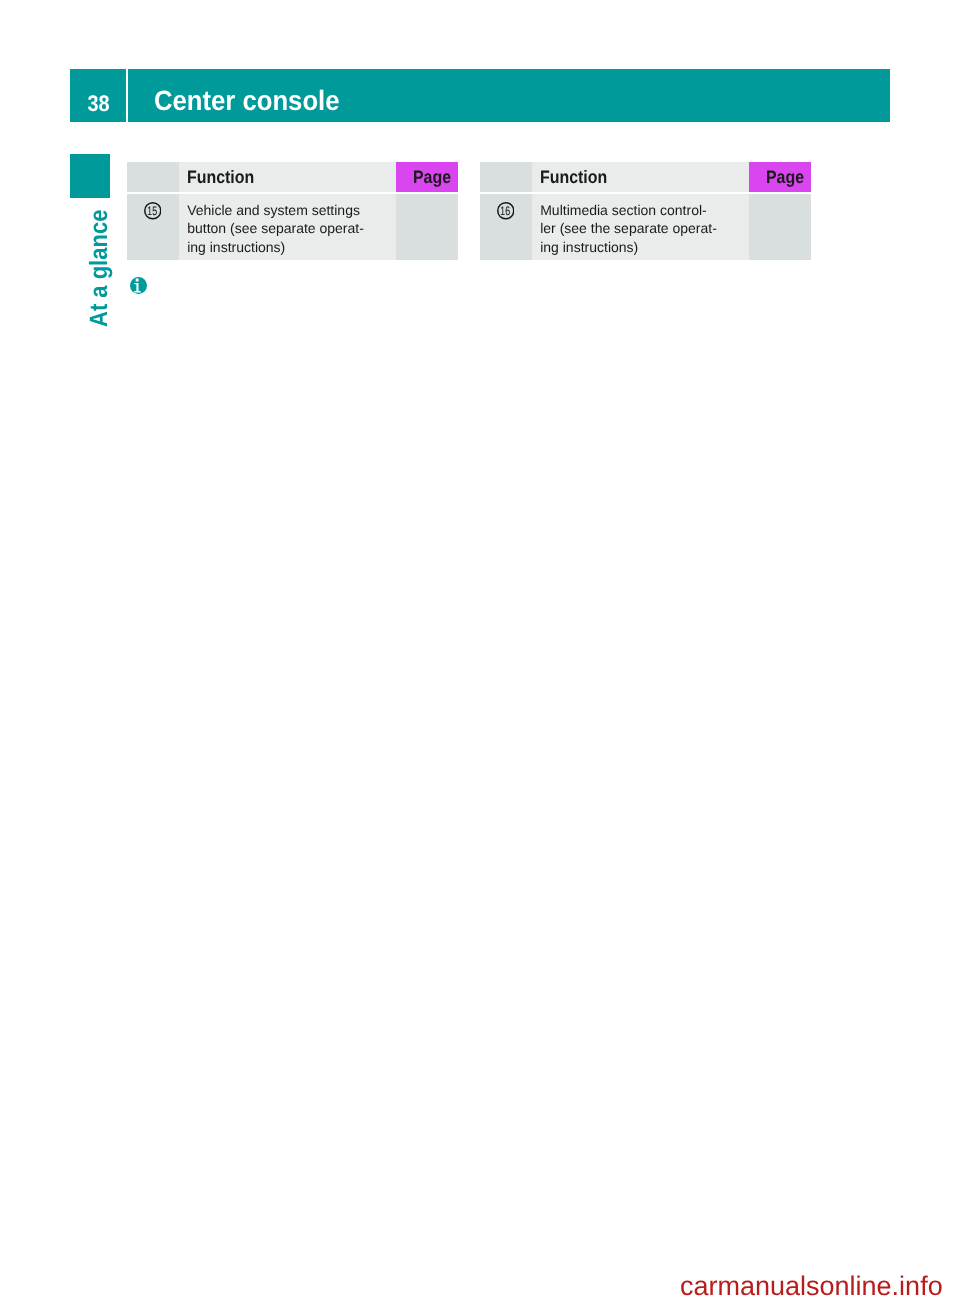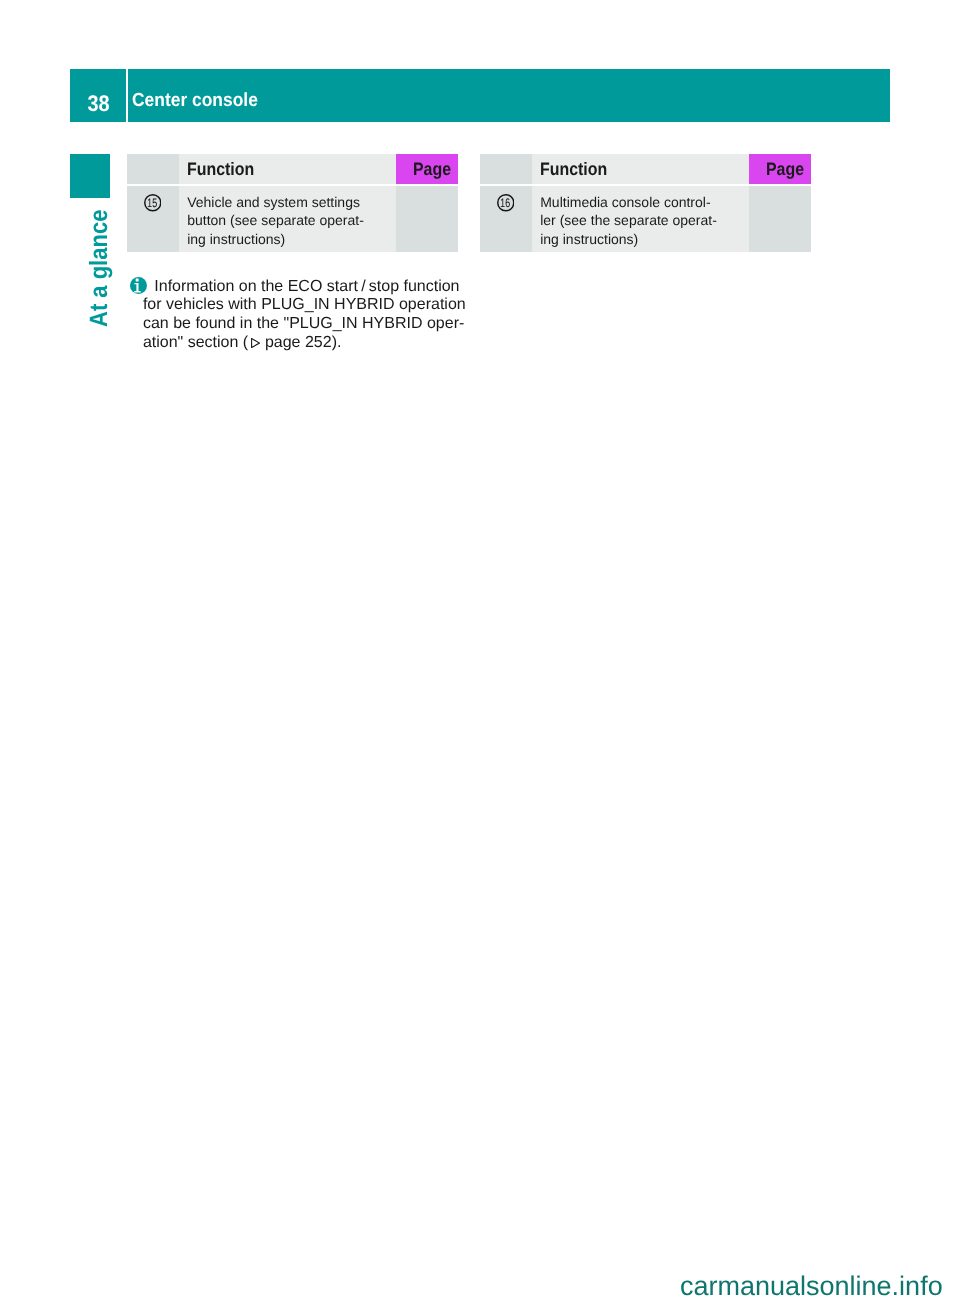--- a/index.html
+++ b/index.html
@@ -15,37 +15,37 @@
   
   .hdr-band-num{ position:absolute; left:70px; top:69px; width:56.1px; height:53px; background:#009a9b; }
   .hdr-band-title{ position:absolute; left:127.7px; top:69px; width:762.6px; height:53px; background:#009a9b; }
   .hdr-pagenum{
     position:absolute; left:70px; top:92.6px; width:56.1px;
     color:#fff; font-weight:bold; font-size:22.6px; line-height:22.6px;
     text-align:center;
   }
   .hdr-pagenum span{ display:inline-block; transform:scaleX(0.88); margin-left:1.4px; }
   .hdr-title{
-    position:absolute; left:132px; top:88.6px;
-    color:#fff; font-weight:bold; font-size:19px; line-height:23.3px;
+    position:absolute; left:154px; top:88.6px;
+    color:#fff; font-weight:bold; font-size:28px; line-height:23.3px;
     white-space:nowrap;
   }
   .hdr-title span{ display:inline-block; transform:scaleX(0.917); transform-origin:left center; }
 
   
   .side-square{ position:absolute; left:70px; top:154px; width:40.4px; height:44.3px; background:#009a9b; }
   .side-label{
     position:absolute; left:87.1px; top:326.8px;
     color:#009a9b; font-weight:bold; font-size:25px; line-height:25px;
     white-space:nowrap;
     transform-origin:0 0; transform:rotate(-90deg) scaleX(0.88);
   }
 
   
-  .tbl{ position:absolute; top:154px; width:331px; height:98px;text-decoration:underline; }
+  .tbl{ position:absolute; top:162px; width:331px; height:98px;text-decoration:underline; }
   .tbl.t1{ left:127px; }
   .tbl.t2{ left:480px; }
   .tbl .cell{ position:absolute; }
   .tbl .hd-num{ left:0;      top:0;     width:51.5px; height:29.5px; background:#d9dedf; }
   .tbl .hd-fn { left:51.5px; top:0;     width:217.3px; height:29.5px; background:#eaecec; }
   .tbl .hd-pg { left:268.8px;top:0;     width:62.2px; height:29.5px; background:#d946ef; }
   .tbl .bd-num{ left:0;      top:31.5px; width:51.5px; height:66.5px; background:#d9dedf; }
   .tbl .bd-fn { left:51.5px; top:31.5px; width:217.3px; height:66.5px; background:#eaecec; }
   .tbl .bd-pg { left:268.8px;top:31.5px; width:62.2px; height:66.5px; background:#d9dedf; }
 
@@ -62,21 +62,21 @@
   .circnum svg{ display:block; }
   .circnum .sr{ position:absolute; left:0; top:0; width:0; height:0; overflow:hidden; font-size:0; color:transparent; }
 
   
   .note{ position:absolute; left:142.9px; top:277.8px; width:340px; font-size:16px; line-height:18.6px; white-space:pre; text-indent:11.4px; }
   .note .tri{ display:inline-block; vertical-align:-1.7px; margin-left:3.1px; }
   .note-icon{ position:absolute; left:130.4px; top:276.7px; width:17px; height:17px; }
   .note-icon svg{ display:block; }
 
   
-  .watermark{ position:absolute; left:680px; top:1273.2px; color:#0f766e; font-size:27px; line-height:27px; white-space:nowrap; }
+  .watermark{ position:absolute; left:680px; top:1273.2px; color:#b91c1c; font-size:27px; line-height:27px; white-space:nowrap; }
 </style>
 </head>
 <body>
 
 <div class="page">
 
   <div class="hdr-band-num"></div>
   <div class="hdr-band-title"></div>
   <div class="hdr-pagenum"><span>38</span></div>
   <div class="hdr-title"><span>Center console</span></div>
@@ -122,37 +122,31 @@
     <div class="cell bd-num">
         <span class="circnum">
           <svg width="17.5" height="17.5" viewBox="0 0 175 175" aria-hidden="true">
             <circle cx="87.5" cy="87.5" r="80" fill="none" stroke="#141414" stroke-width="14.5"></circle>
             <path fill="#141414" d="M38.0 131.0V121.7H53.9V55.5L39.8 69.4V59.0L54.6 45.0H61.9V121.7H77.1V131.0Z M128.1 102.9Q128.1 116.5 122.7 124.3Q117.4 132.2 107.9 132.2Q97.4 132.2 91.8 121.4Q86.2 110.6 86.2 90.0Q86.2 67.6 92.0 55.7Q97.8 43.7 108.5 43.7Q122.7 43.7 126.4 61.2L118.7 63.1Q116.4 52.6 108.5 52.6Q101.6 52.6 97.9 61.4Q94.1 70.1 94.1 86.7Q96.3 81.2 100.2 78.3Q104.2 75.4 109.3 75.4Q117.9 75.4 123.0 82.8Q128.1 90.3 128.1 102.9ZM120.0 103.4Q120.0 94.0 116.7 88.9Q113.3 83.9 107.4 83.9Q101.8 83.9 98.4 88.4Q94.9 92.9 94.9 100.7Q94.9 110.7 98.5 117.0Q102.1 123.4 107.7 123.4Q113.4 123.4 116.7 118.0Q120.0 112.7 120.0 103.4Z"></path>
           </svg>
           <span class="sr">16</span>
         </span>
       </div>
     <div class="cell bd-fn">
-        <span class="bd-text">Multimedia console control-
+        <span class="bd-text">Multimedia section control-
 ler (see the separate operat-
 ing instructions)</span>
       </div>
     <div class="cell bd-pg">
         <span class="bd-text"></span>
       </div>
   </div>
 
   <div class="note-icon">
       <svg width="17" height="17" viewBox="0 0 170 170" aria-hidden="true">
     <circle cx="85" cy="85" r="85" fill="#009a9b"></circle>
     <path fill="#ffffff" d="M57 15 h29 v29 h-29 z M44 60 h41 v81 h22 v14 h-64 v-14 h21 v-68 h-20 z"></path>
   </svg>
     </div>
-  <div class="note"><span>Information on the ECO start / stop function
-for vehicles with PLUG_IN HYBRID operation
-can be found in the "PLUG_IN HYBRID oper-
-ation" section (</span><svg class="tri" width="9.2" height="10.2" viewBox="0 0 92 102" aria-hidden="true">
-        <path d="M6 6 L84 51 L6 96 Z" fill="none" stroke="#1a1a1a" stroke-width="11" stroke-linejoin="miter"></path>
-      </svg><span> page 252).</span></div>
 
   <div class="watermark">carmanualsonline.info</div>
 
 </div>
 
 </body></html>

